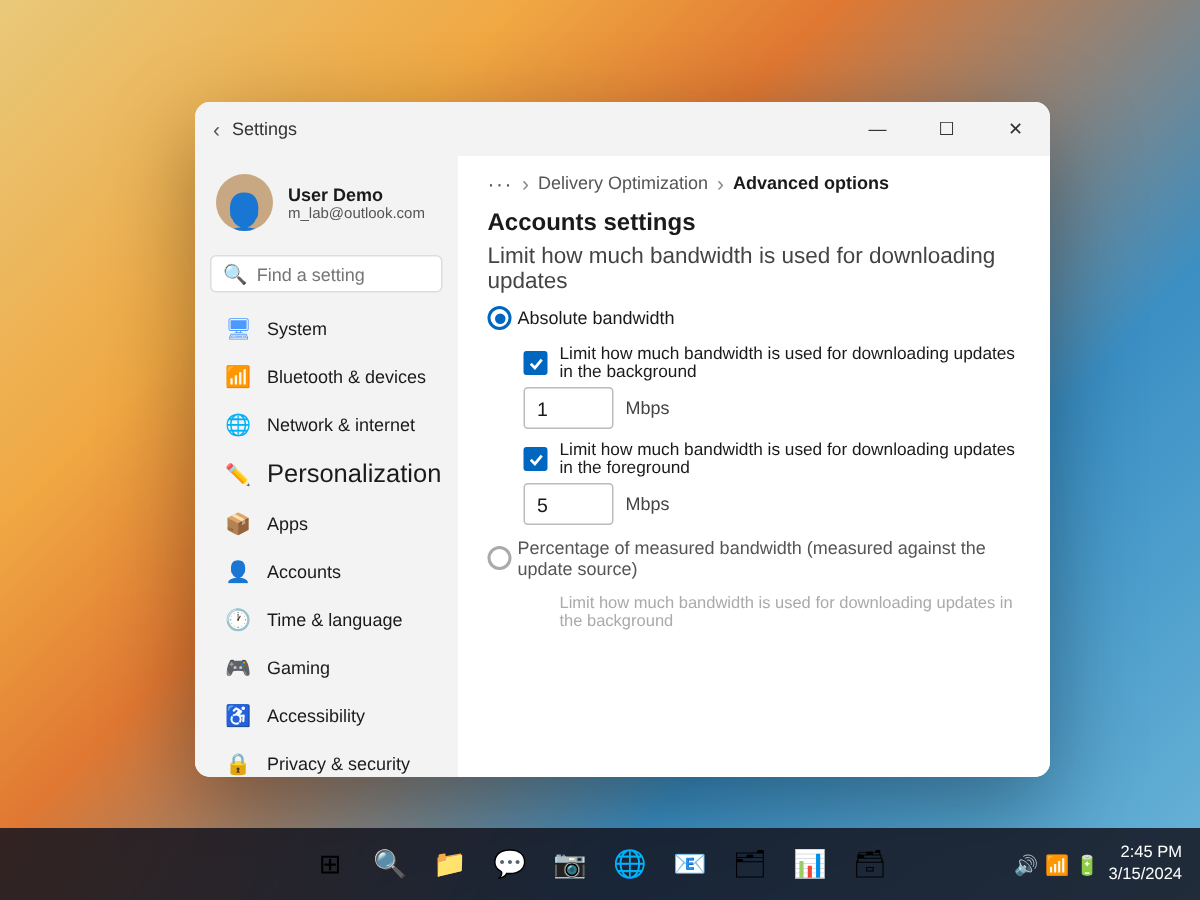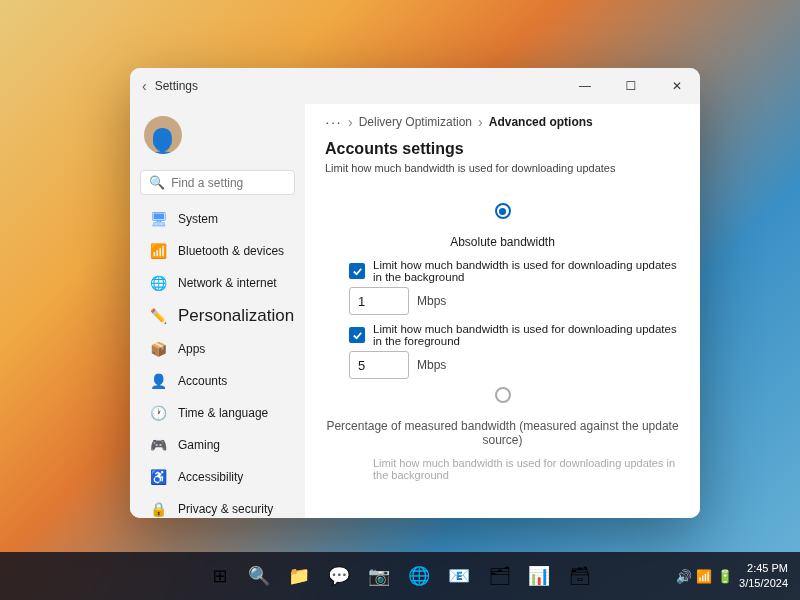--- a/index.html
+++ b/index.html
@@ -253,32 +253,31 @@
     }
 
     .section-title {
       font-size: 16px;
       font-weight: 600;
       color: #1a1a1a;
       margin-bottom: 4px;
     }
 
     .section-subtitle {
-      font-size: 11px;
+      font-size: 15px;
       color: #444;
-      margin-bottom: 29px;
+      margin-bottom: 8px;
     }
 
     
     .radio-option {
       display: flex;
       align-items: center;
-      gap: 16px;
+      gap: 4px;
       margin-bottom: 10px;
-      flex-direction: column;
     }
     .radio-circle {
       width: 16px;
       height: 16px;
       border-radius: 50%;
       border: 2px solid #0067c0;
       display: flex;
       align-items: center;
       justify-content: center;
       flex-shrink: 0;
@@ -328,21 +327,21 @@
       border: 1px solid #bbb;
       border-radius: 3px;
       padding: 0 8px;
       font-size: 13px;
       color: #1a1a1a;
       outline: none;
     }
     .mbps-label { font-size: 12px; color: #444; }
 
     
-    .pct-radio-label { color: #555; text-align: center; }
+    .pct-radio-label { color: #555; }
     .limit-disabled-text {
       font-size: 11px;
       color: #aaa;
       margin-left: 48px;
     }
   </style>
 </head>
 <body>
 
 <div class="desktop">
@@ -359,20 +358,24 @@
       </div>
     </div>
 
     <div class="window-body">
 
       <div class="sidebar">
 
         <div class="user-profile">
           <div class="avatar">
             <span class="avatar-figure">👤</span>
+          </div>
+          <div class="user-info">
+            <div class="user-name">User Demo</div>
+            <div class="user-email">m_lab@outlook.com</div>
           </div>
         </div>
 
         <div class="search-box">
           <span class="search-icon">🔍</span>
           <input type="text" placeholder="Find a setting" style="">
         </div>
 
         <div id="nav-container">
             <div class="nav-item">

